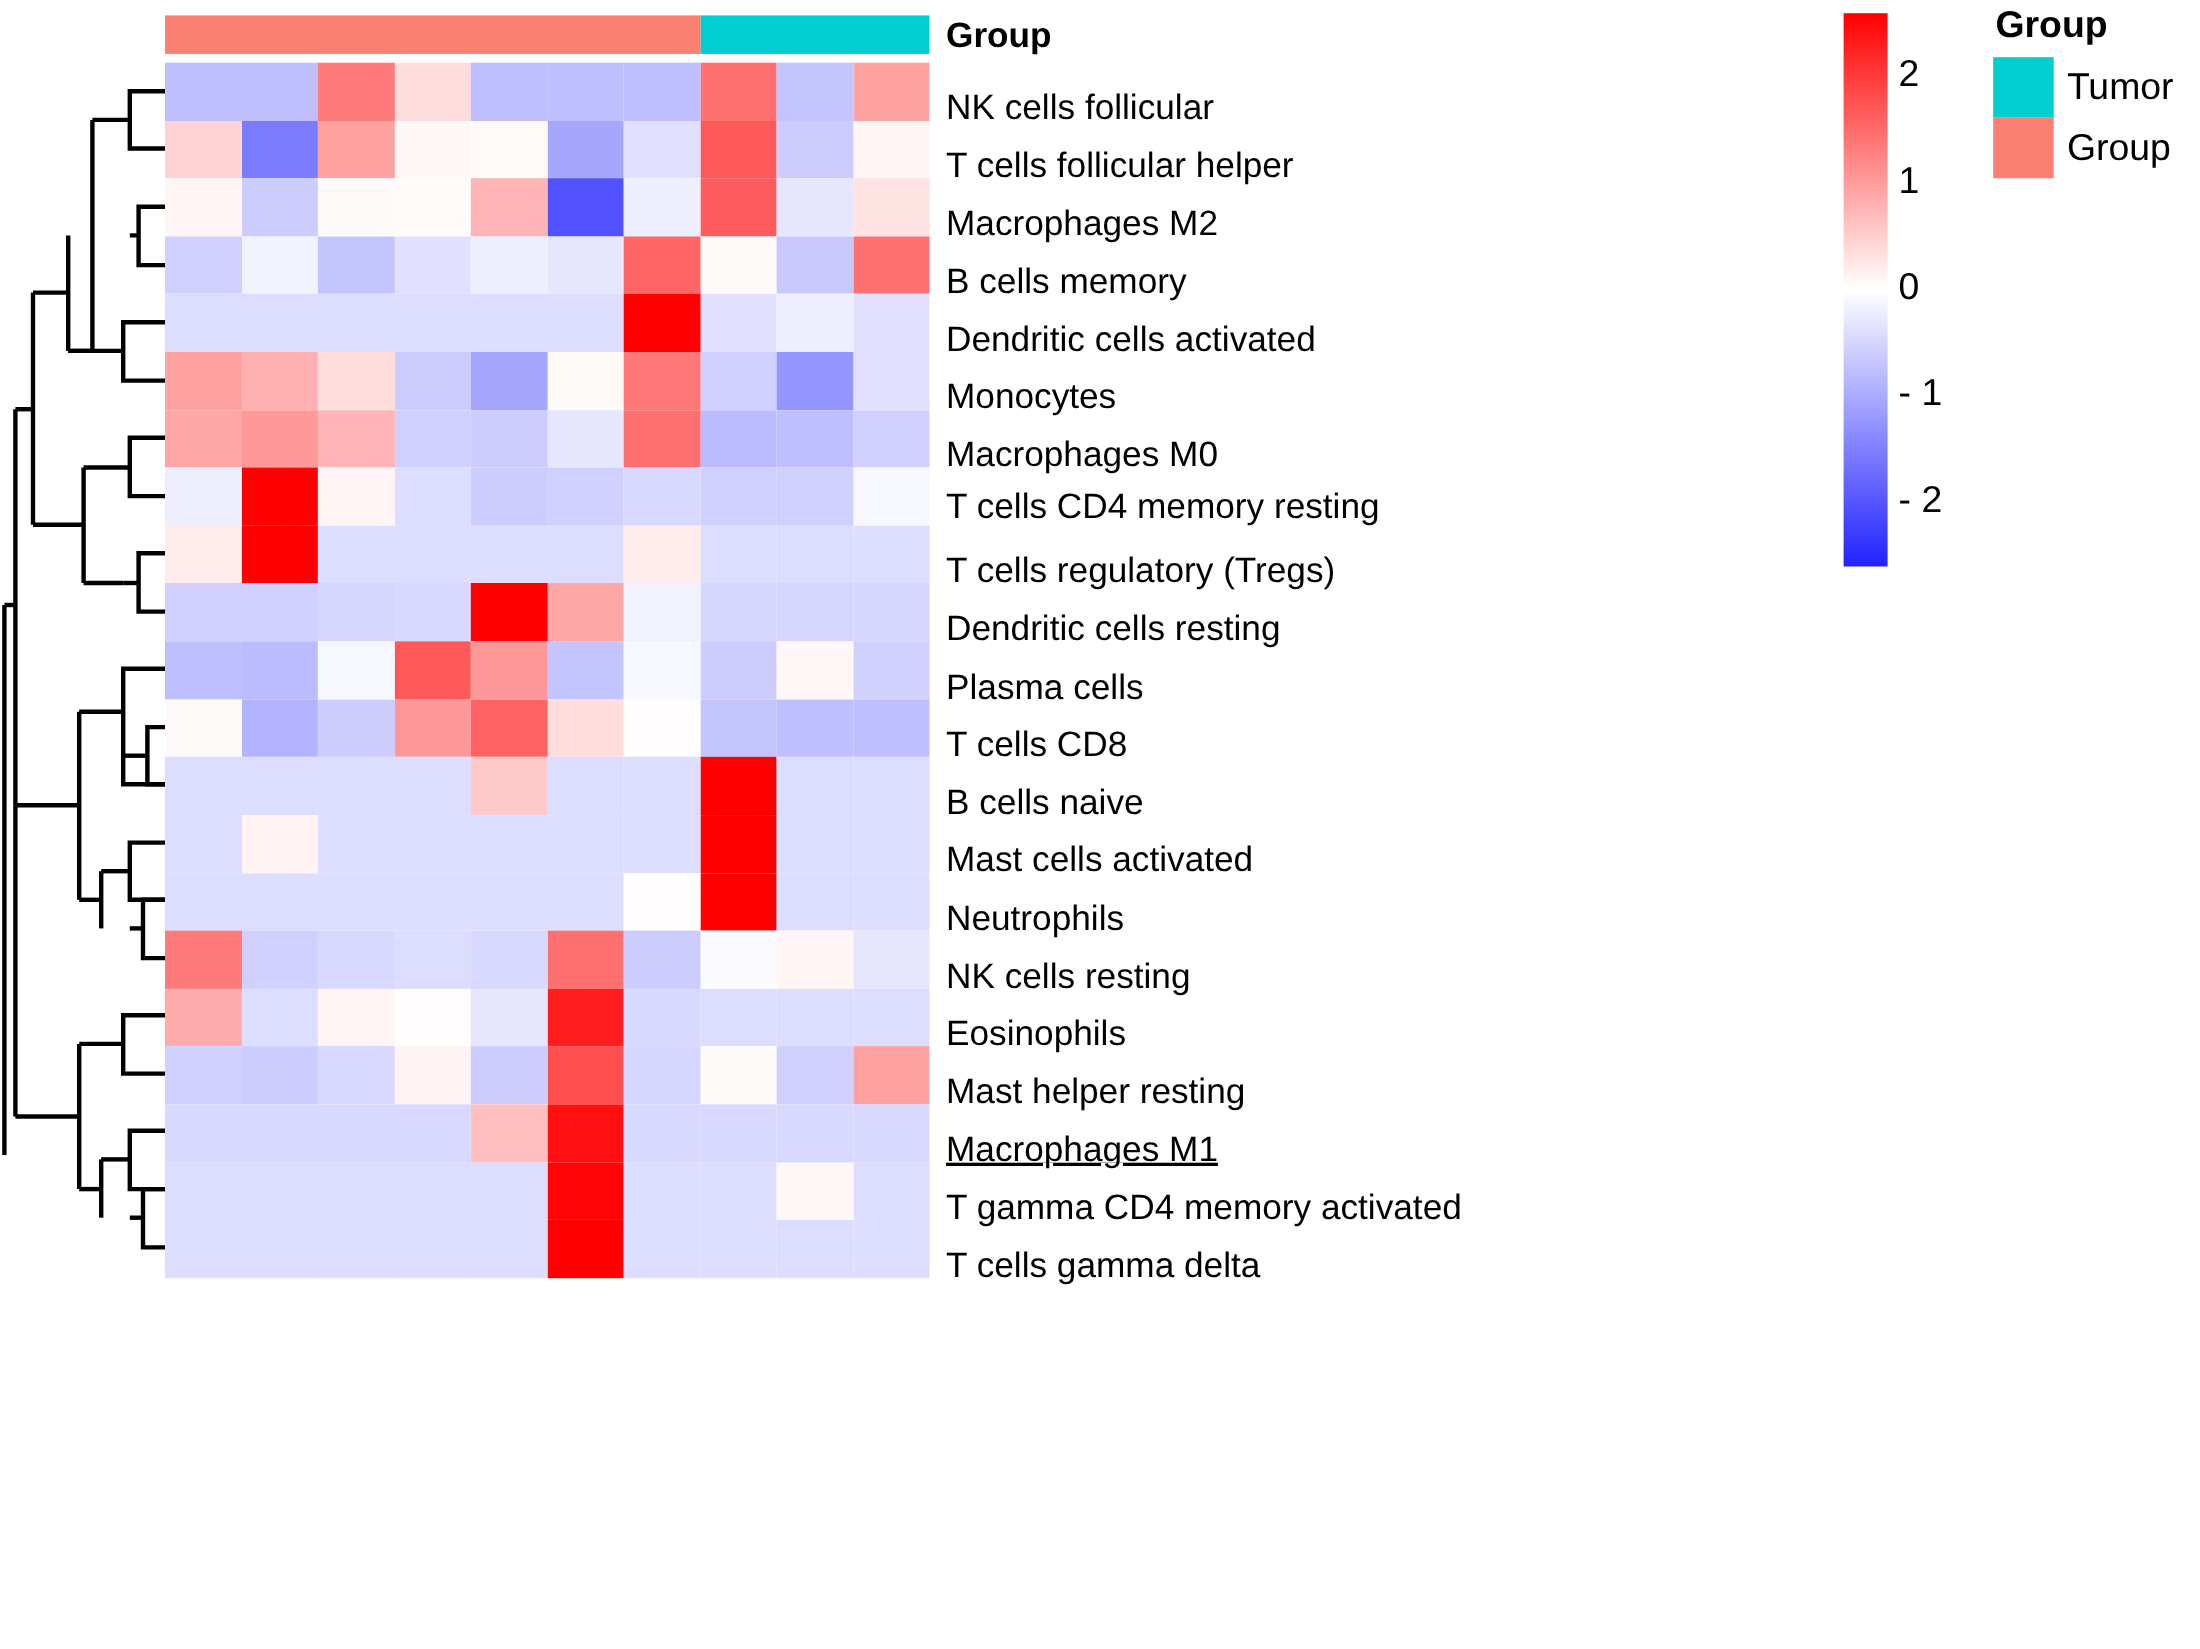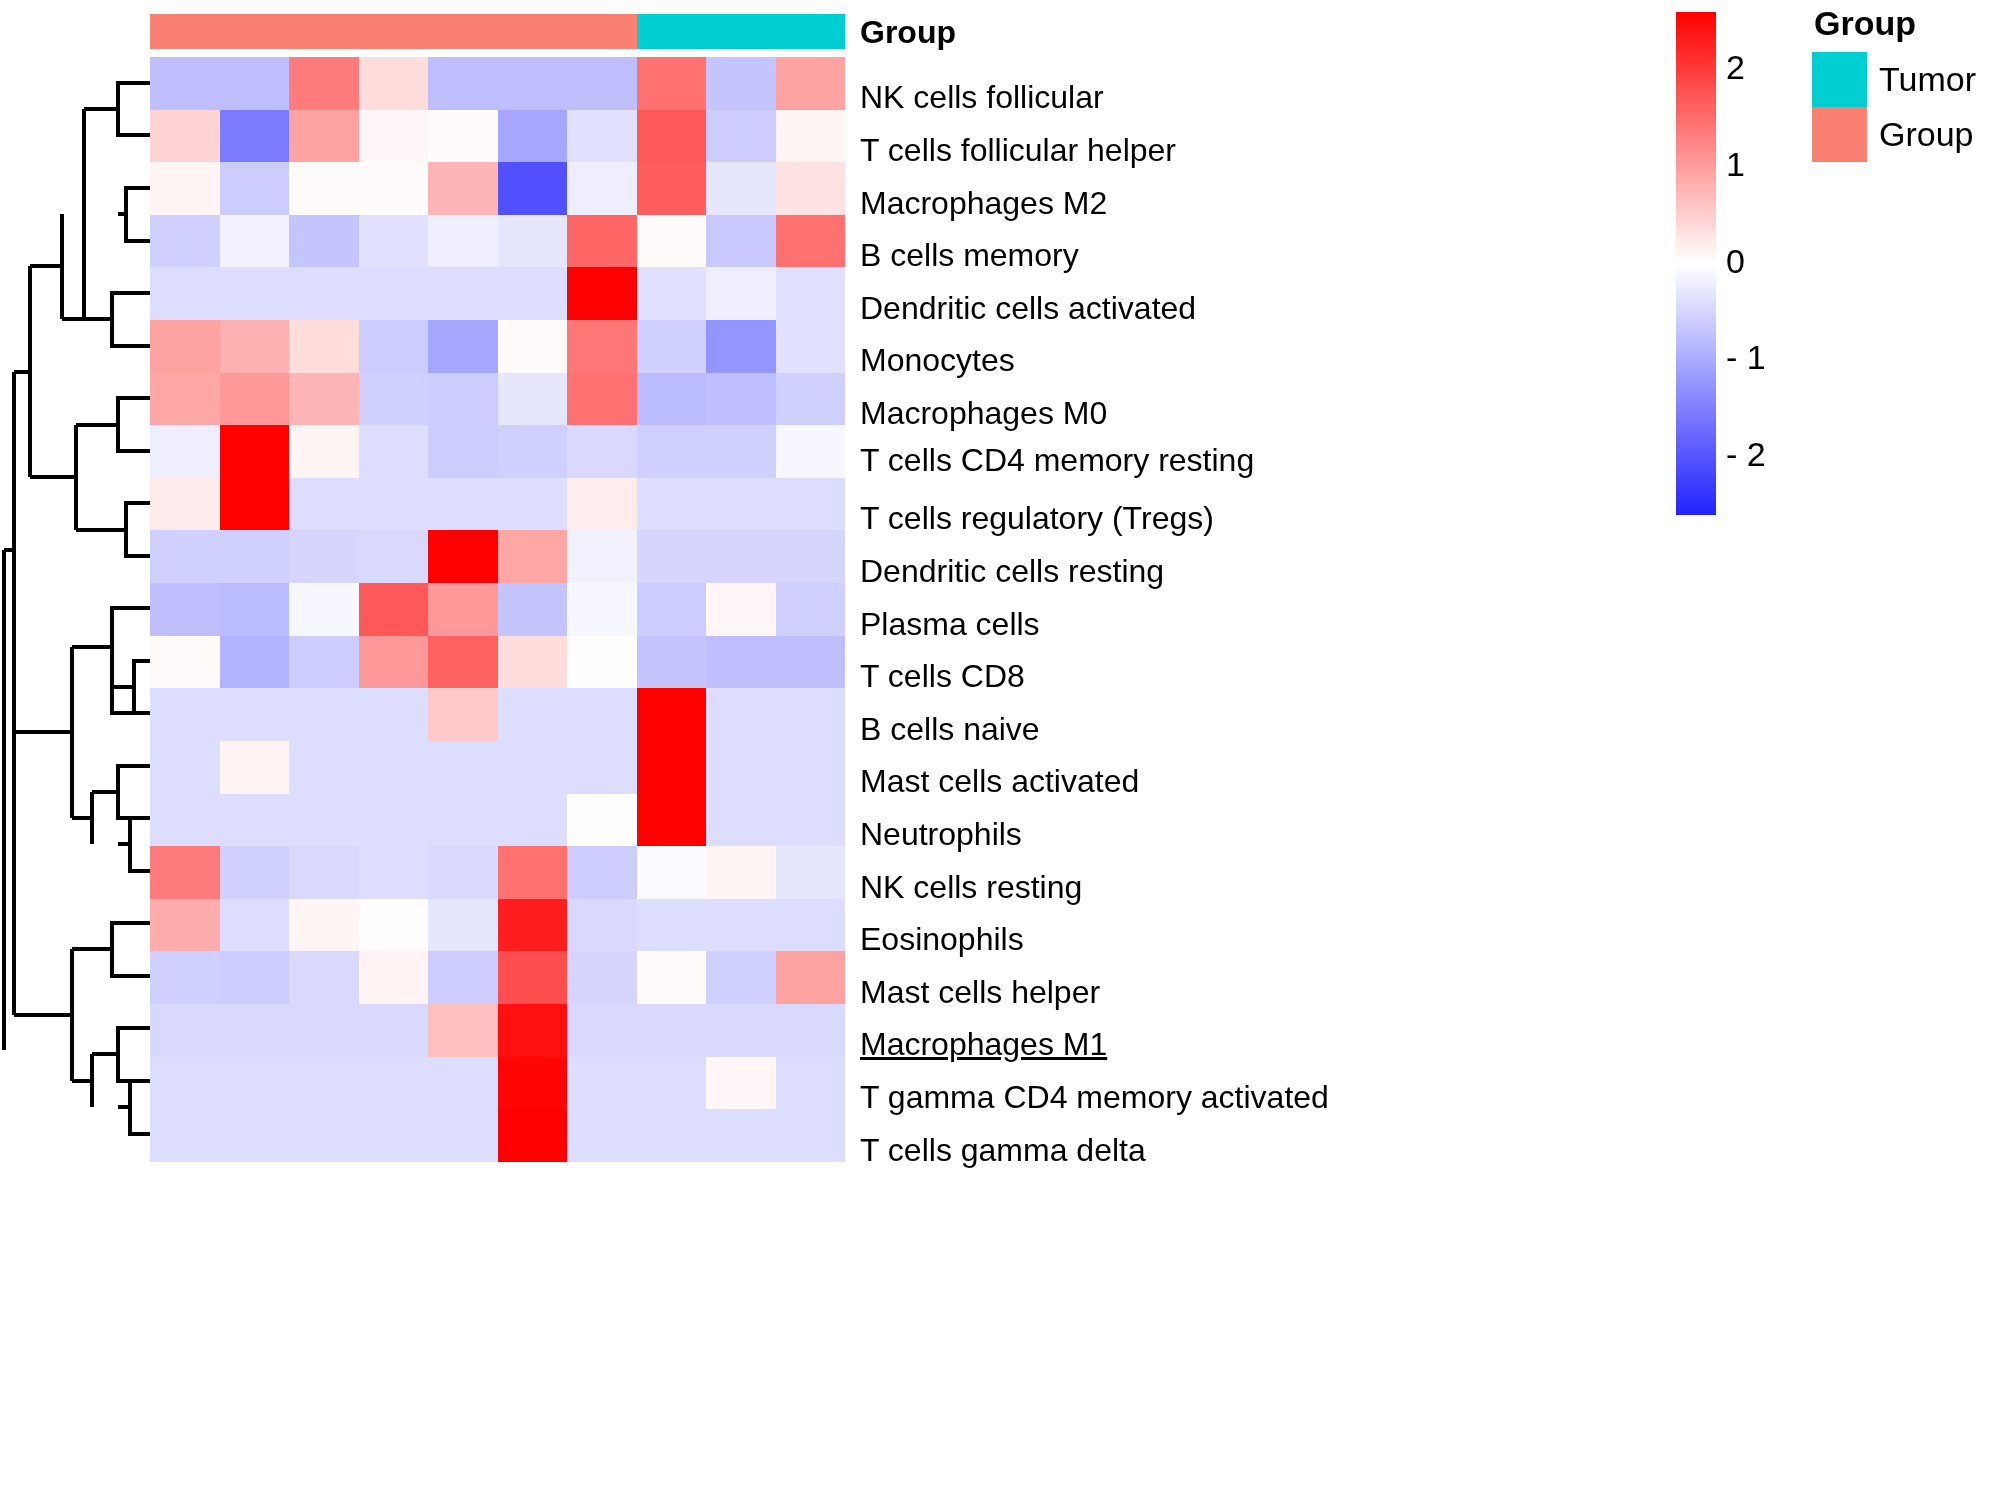--- a/index.html
+++ b/index.html
@@ -346,21 +346,21 @@
       <div class="rl" style="top: 430px;">T cells CD4 memory resting</div>
       <div class="rl" style="top: 488.262px;">T cells regulatory (Tregs)</div>
       <div class="rl" style="top: 540.881px;">Dendritic cells resting</div>
       <div class="rl" style="top: 593.5px;">Plasma cells</div>
       <div class="rl" style="top: 646.119px;">T cells CD8</div>
       <div class="rl" style="top: 698.738px;">B cells naive</div>
       <div class="rl" style="top: 751.357px;">Mast cells activated</div>
       <div class="rl" style="top: 803.976px;">Neutrophils</div>
       <div class="rl" style="top: 856.595px;">NK cells resting</div>
       <div class="rl" style="top: 909.214px;">Eosinophils</div>
-      <div class="rl" style="top: 961.833px;">Mast cells helper</div>
+      <div class="rl" style="top: 961.833px;">Mast helper resting</div>
       <div class="rl" style="top: 1014.45px; text-decoration: underline;">Macrophages M1</div>
       <div class="rl" style="top: 1067.07px;">T gamma CD4 memory activated</div>
       <div class="rl" style="top: 1119.69px;">T cells gamma delta</div>
     </div>
 
   <div id="cbar" style="background: linear-gradient(rgb(255, 0, 0) 0%, rgb(255, 26, 26) 5%, rgb(255, 51, 51) 10%, rgb(255, 77, 77) 15%, rgb(255, 102, 102) 20%, rgb(255, 128, 128) 25%, rgb(255, 153, 153) 30%, rgb(255, 179, 179) 35%, rgb(255, 204, 204) 40%, rgb(255, 230, 230) 45%, rgb(255, 255, 255) 50%, rgb(233, 233, 255) 55%, rgb(211, 211, 255) 60%, rgb(189, 189, 255) 65%, rgb(167, 167, 255) 70%, rgb(144, 144, 255) 75%, rgb(122, 122, 255) 80%, rgb(100, 100, 255) 85%, rgb(78, 78, 255) 90%, rgb(56, 56, 255) 95%, rgb(34, 34, 255) 100%);"></div>
   <div id="cbticks"></div>
 
   <div id="glegend">
     <div class="gtitle">Group</div>

